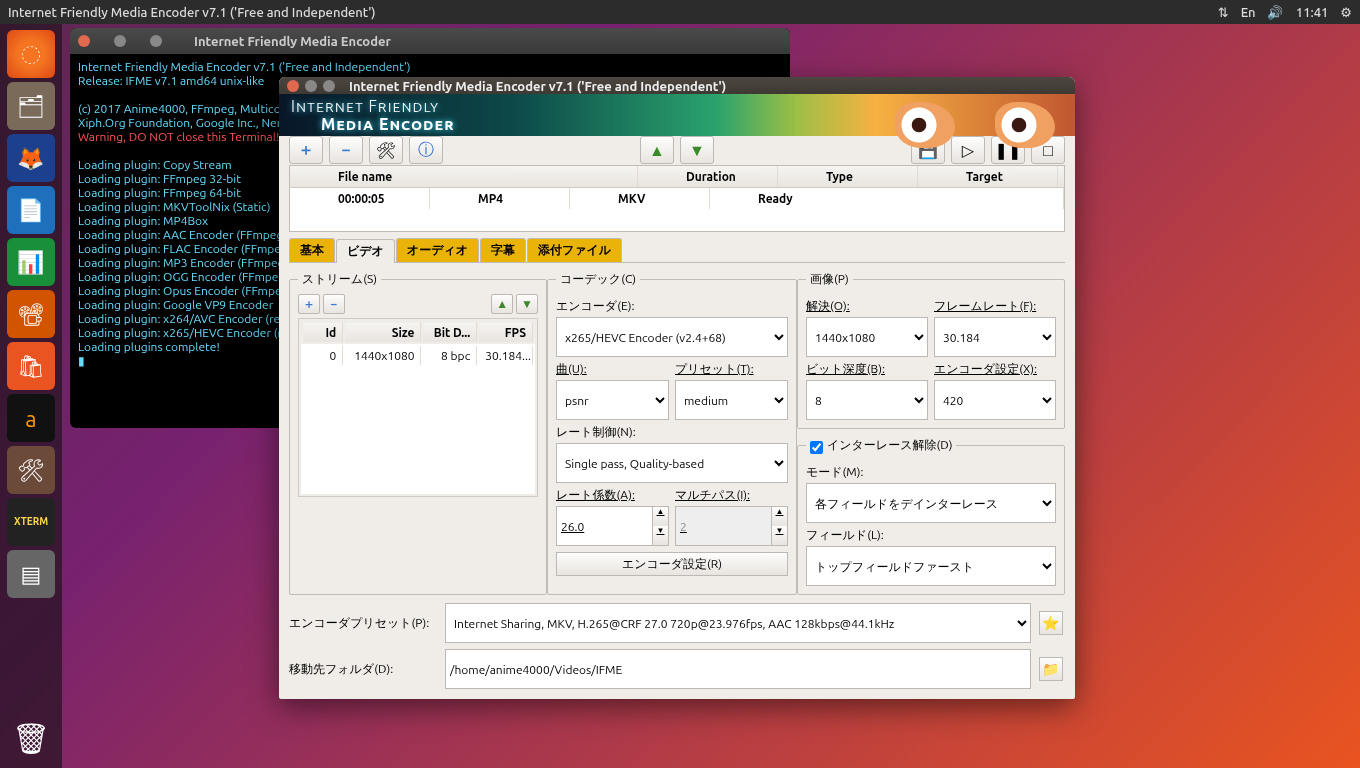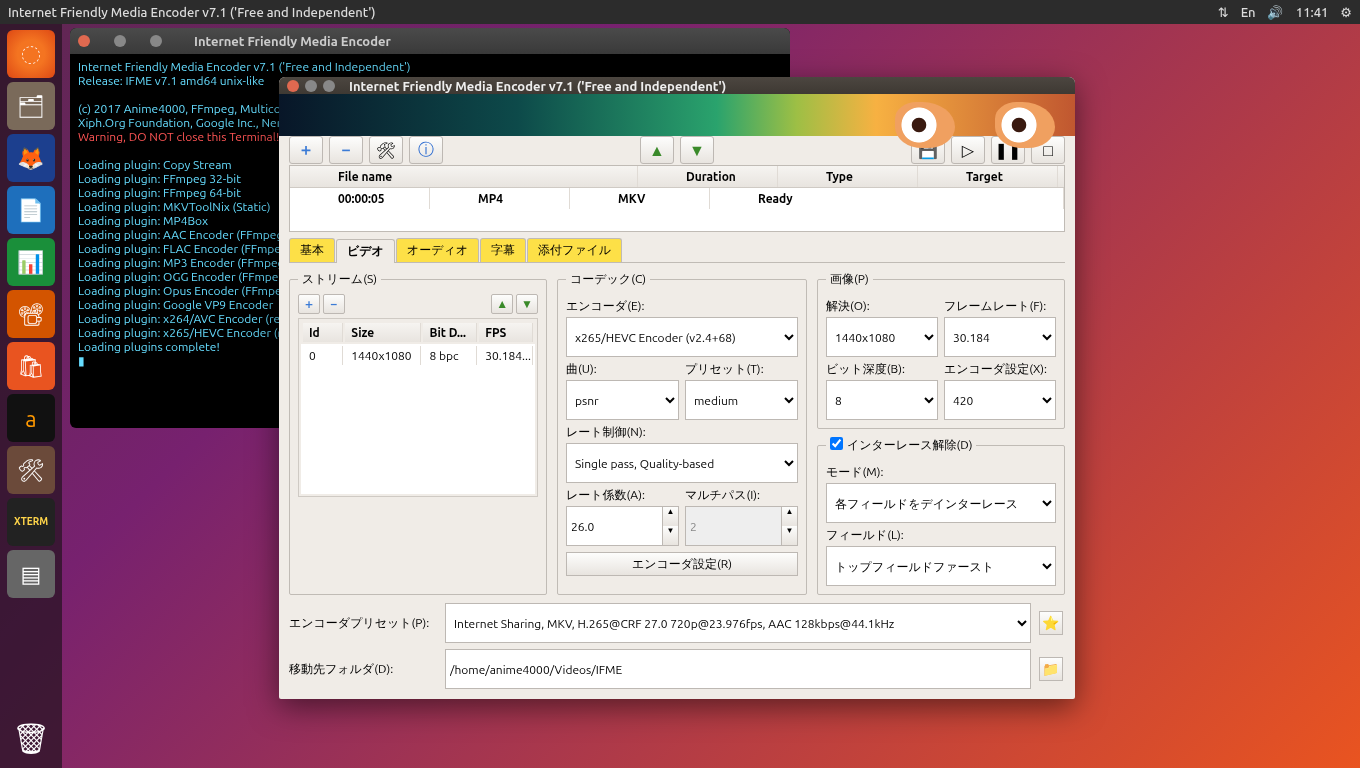--- a/index.html
+++ b/index.html
@@ -52,51 +52,51 @@
 .toolbar .grp { display:flex; gap:6px;}
 
 .filelist { margin: 0 10px; border:1px solid #c0bbb5; background:#fff; height:100px; }
 .filelist .hdr { display:flex; background: linear-gradient(#f6f4f1,#e8e4df); border-bottom:1px solid #cfcac4; font-size:12px; font-weight:600;}
 .filelist .hdr > div, .filelist .row > div { padding: 4px 8px; border-right:1px solid #e0dbd5;margin-left:40px; }
 .col-fn { flex: 0 0 308px; } .col-du{flex:0 0 100px;} .col-ty{flex:0 0 100px;} .col-tg{flex:0 0 100px;} .col-st{flex:1;}
 .filelist .row { display:flex; font-size:12px; font-weight:600;}
 .filelist .row .col-fn { display:flex; gap:4px; align-items:center;}
 
 .tabs { margin: 6px 10px 0; display:flex; gap:1px; font-size:12px;}
-.tabs .tab { padding: 3px 10px; border:1px solid #c0bbb5; border-bottom:none; background:#fde047; border-radius:3px 3px 0 0; cursor:pointer;}
+.tabs .tab { padding: 3px 10px; border:1px solid #c0bbb5; border-bottom:none; background:#eab308; border-radius:3px 3px 0 0; cursor:pointer;font-weight:bold;}
 .tabs .tab.active { background:#f0ece7; font-weight:600; position:relative; top:1px;}
 
-.panels { margin: 0 10px; border-top:1px solid #c0bbb5; display:flex; gap:10px; padding-top:8px; flex:1;}
+.panels { margin: 0 10px; border-top:1px solid #c0bbb5; display:flex; padding-top:8px; flex:1;}
 fieldset { border:1px solid #c0bbb5; border-radius:2px; padding: 6px 8px 8px; font-size:12px;}
 legend { padding: 0 4px; font-size:12px;}
 label.fld { display:block; font-size:12px; margin: 4px 0 2px;}
 
 .panel-stream { width: 258px; }
 .panel-codec  { width: 250px; }
 .panel-image  { flex: 1; display:flex; flex-direction:column; gap:8px;}
 
 .small-toolbar { display:flex; justify-content:space-between; margin-bottom:4px;}
 .sbtn { width:22px;height:20px; border:1px solid #bdb8b3; border-radius:2px; background:linear-gradient(#fdfdfc,#e8e4df); display:inline-flex; align-items:center; justify-content:center; font-size:12px; cursor:pointer;}
 
 .streamtbl { width:100%; border:1px solid #cfcac4; font-size:12px;}
-.streamtbl th,.streamtbl td { border-right:1px solid #e0dbd5; padding:3px 6px; text-align:left;}
+.streamtbl th,.streamtbl td { border-right:1px solid #e0dbd5; padding:3px 6px; text-align:right;}
 .streamtbl th { background:linear-gradient(#f6f4f1,#e8e4df); font-weight:600;}
 .streamtbl tbody { display:block; height:150px; overflow:auto; background:#fff;}
 .streamtbl thead,.streamtbl tbody tr { display:table; width:100%; table-layout:fixed;}
 
 select,input[type=text] { width:100%; border:1px solid #bdb8b3; background:#fff; font-size:12px; padding:3px 4px; height:40px;}
 input[disabled]{background:#eee;color:#888;}
-.pair { display:flex; gap:6px;}
+.pair { display:flex; gap:6px;text-decoration:underline;}
 .pair > div { flex:1; }
 .spin { display:flex;}
 .spin input{flex:1;}
 .spin .ud{display:flex;flex-direction:column;width:16px;border:1px solid #bdb8b3;border-left:none;}
 .spin .ud span{flex:1;font-size:8px;text-align:center;line-height:10px;background:linear-gradient(#fdfdfc,#e8e4df);}   
 .widebtn{width:100%;height:24px;border:1px solid #bdb8b3;background:linear-gradient(#fdfdfc,#e8e4df);font-size:12px;cursor:pointer;}
-.check-inline{display:flex;gap:4px;align-items:flex-start;}
+.check-inline{display:flex;gap:4px;align-items:flex-end;}
 
 .bottom { padding: 8px 10px 10px; display:grid; grid-template-columns: 148px 1fr 26px; gap: 6px 8px; align-items:center; font-size:12px;}
 .iconbtn { width:24px;height:24px;border:1px solid #bdb8b3;background:linear-gradient(#fdfdfc,#e8e4df);display:flex;align-items:center;justify-content:center;cursor:pointer;font-size:14px;}
 </style>
 </head>
 <body>
 
 <div class="topbar">
   <span class="title">Internet Friendly Media Encoder v7.1 ('Free and Independent')</span>
   <div class="tray">
@@ -157,20 +157,21 @@
 </div>
 
 <div class="app-window">
   <div class="app-titlebar">
     <span class="wbtn close"></span>
     <span class="wbtn"></span>
     <span class="wbtn"></span>
     <span style="margin-left:8px">Internet Friendly Media Encoder v7.1 ('Free and Independent')</span>
   </div>
   <div class="app-banner">
+    <div class="txt1"><span>Internet Friendly</span><span class="l2">Media Encoder</span></div>
     <div class="eye"></div>
     <div class="eye eye2"></div>
   </div>
 
   <div class="toolbar">
     <div class="grp">
       <div class="tbtn blue">＋</div>
       <div class="tbtn blue">－</div>
     </div>
     <div class="grp">

